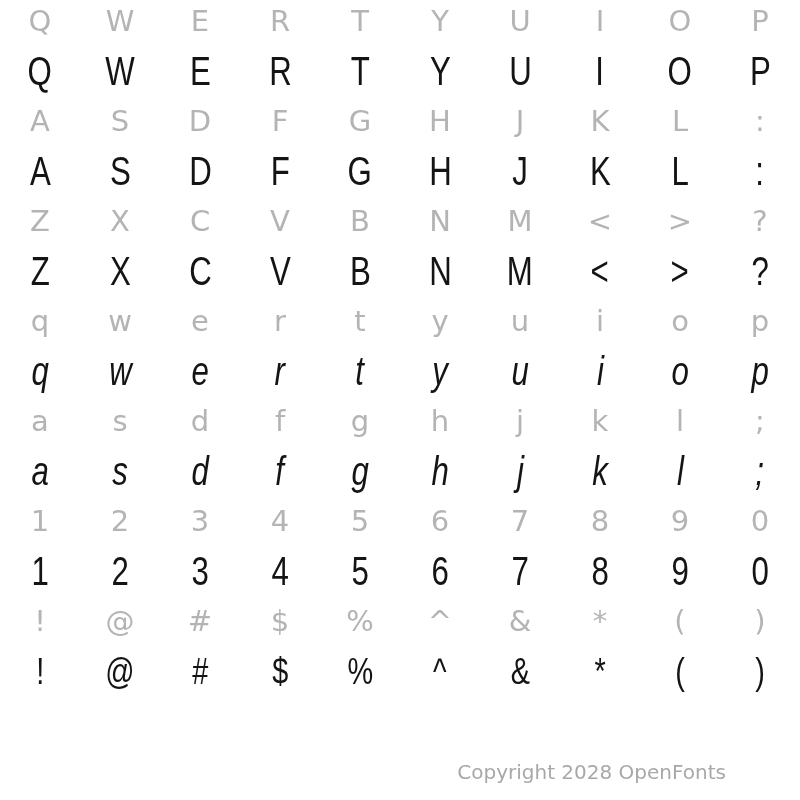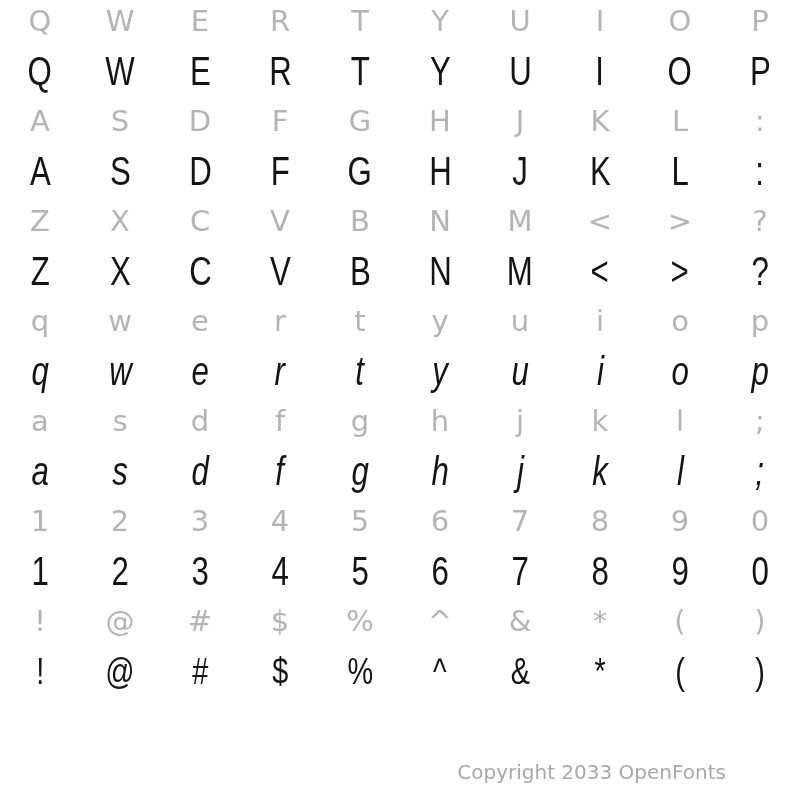--- a/index.html
+++ b/index.html
@@ -227,13 +227,13 @@
       <span class="glyph">$</span>
       <span class="glyph">%</span>
       <span class="glyph">^</span>
       <span class="glyph">&amp;</span>
       <span class="glyph">*</span>
       <span class="glyph">(</span>
       <span class="glyph">)</span>
     </div>
   </div>
 
-<div class="copyright">Copyright 2033 OpenFonts</div>
+<div class="copyright">Copyright 2028 OpenFonts</div>
 
 </body></html>

